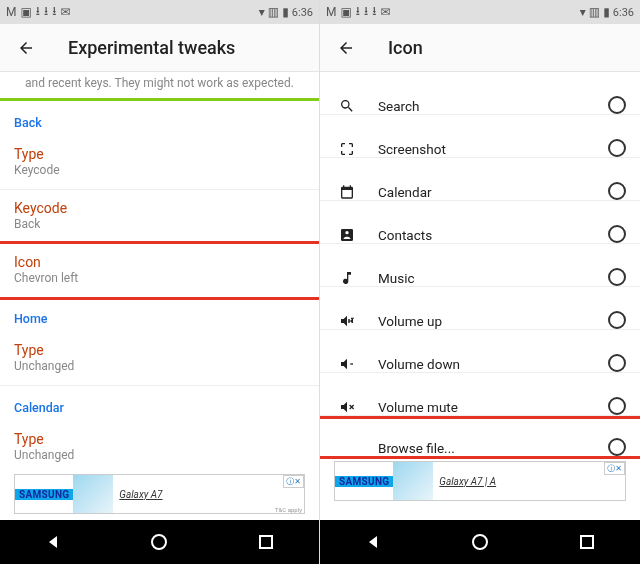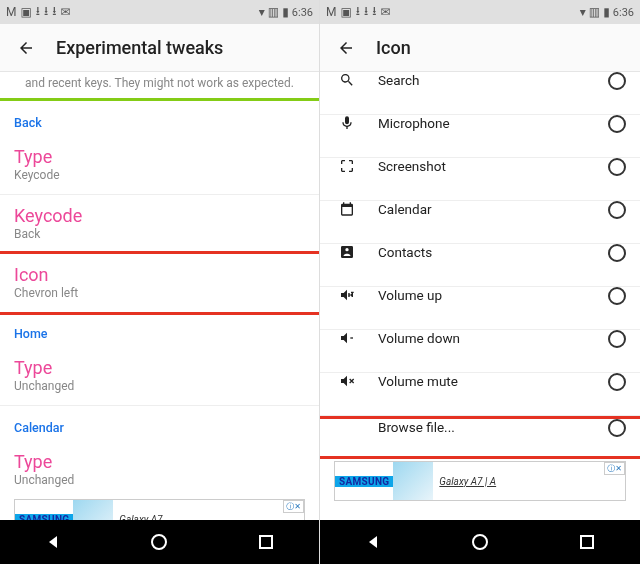--- a/index.html
+++ b/index.html
@@ -4,32 +4,32 @@
 <style>
   * { margin: 0; padding: 0; box-sizing: border-box; font-family: Roboto, Arial, sans-serif; }
   body { background: #fff; width: 640px; height: 564px; overflow: hidden; position: relative; }
   .container { display: flex; width: 640px; height: 564px; background: #eae9e9; }
   .phone { width: 320px; height: 564px; background: #fff; display: flex; flex-direction: column; position: relative; }
   .phone.left { border-right: 1px solid #ddd; }
   .status-bar { height: 24px; background: #e0e0e0; display: flex; align-items: center; justify-content: space-between; padding: 0 6px; font-size: 11px; color: #555; }
   .status-left { display: flex; gap: 4px; align-items: center; }
   .status-right { display: flex; gap: 3px; align-items: center; }
   .status-icon { font-size: 12px; }
-  .app-bar { height: 48px; background: #fafafa; display: flex; align-items: center; padding: 0 12px; border-bottom: 1px solid #e5e5e5; }
+  .app-bar { height: 48px; background: #fafafa; display: flex; align-items: center; padding: 0 12px; border-bottom: 1px solid #e5e5e5; gap: 12px; }
   .app-bar .back-btn { width: 28px; height: 28px; display: flex; align-items: center; justify-content: center; margin-right: 16px; }
   .app-bar .title { font-size: 18px; font-weight: 500; color: #222; }
   .content { flex: 1; overflow: hidden; position: relative; }
   .scroll { position: absolute; inset:0; }
   .truncated-text { font-size: 12px; color: #888; padding: 4px 14px 8px; border-bottom: 3px solid #84cc16; text-align: center; }
   .section-label { font-size: 12.5px; font-weight: 500; color: #1a73e8; padding: 14px 14px 6px; }
   .pref { padding: 10px 14px 12px; border-bottom: 1px solid #eee; }
-  .pref .p-title { font-size: 18px; color: #ec4899; }
+  .pref .p-title { font-size: 14px; color: #c2410c; }
   .pref .p-sub { font-size: 12px; color: #888; margin-top: 1px; }
   .highlight-red { border: 3px solid #e53222; margin: -3px; position: relative; }
-  .icon-list-row { height: 43px; display: flex; align-items: flex-start; padding: 0 14px; border-bottom: 1px solid #eee; }
+  .icon-list-row { height: 43px; display: flex; align-items: flex-end; padding: 0 14px; border-bottom: 1px solid #eee; }
   .icon-list-row .row-icon { width: 26px; display:flex; align-items:center; justify-content:center; font-size: 14px; color: #222; }
   .icon-list-row .row-label { flex: 1; font-size: 13.5px; color: #222; margin-left: 18px; }
   .radio-circle { width: 18px; height: 18px; border: 2px solid #333; border-radius: 50%; }
   .ad-banner { height: 40px; background: #fff; border: 1px solid #ccc; margin: 0 14px; display: flex; align-items: center; font-size: 9px; color: #333; position: relative; overflow: hidden; }
   .ad-samsung { background: #0ea5e9; font-weight:bold; font-size:10px; padding: 0 4px; color:#1428a0; letter-spacing:0.3px;}
   .ad-img { width: 40px; height: 100%; background: linear-gradient(135deg,#9ed8f0,#e8f4fa); }
   .ad-galaxy { font-size:10px; padding-left:6px; font-style:italic;text-decoration:underline;}
   .ad-adchoice { position:absolute; top:0; right:0; font-size:8px; background:#fff; padding:0 2px; color:#2b7abf; border:1px solid #ccc;}
   .ad-tc { position:absolute; bottom:0; right:2px; font-size:6px; color:#999;}
   .nav-bar { height: 44px; background: #000; display: flex; align-items: center; justify-content: space-around; }
@@ -164,29 +164,20 @@
               <svg width="16" height="16" viewBox="0 0 24 24">
                 <path fill="#222" d="M15.5 14h-.8l-.3-.3a6.5 6.5 0 10-.7.7l.3.3v.8l5 5 1.5-1.5-5-5zm-6 0a4.5 4.5 0 110-9 4.5 4.5 0 010 9z"></path>
               </svg>
             </div>
             <div class="row-label">Search</div>
             <div class="radio-circle"></div>
           </div>
           <div class="icon-list-row">
             <div class="row-icon">
               <svg width="16" height="16" viewBox="0 0 24 24">
-                <path fill="#222" d="M12 14a3 3 0 003-3V5a3 3 0 00-6 0v6a3 3 0 003 3zm5-3a5 5 0 01-10 0H5a7 7 0 006 6.9V21h2v-3.1A7 7 0 0019 11h-2z"></path>
-              </svg>
-            </div>
-            <div class="row-label">Microphone</div>
-            <div class="radio-circle"></div>
-          </div>
-          <div class="icon-list-row">
-            <div class="row-icon">
-              <svg width="16" height="16" viewBox="0 0 24 24">
                 <path fill="none" stroke="#222" stroke-width="2" d="M4 4h5 M4 4v5 M20 4h-5 M20 4v5 M4 20h5 M4 20v-5 M20 20h-5 M20 20v-5"></path>
               </svg>
             </div>
             <div class="row-label">Screenshot</div>
             <div class="radio-circle"></div>
           </div>
           <div class="icon-list-row">
             <div class="row-icon">
               <svg width="16" height="16" viewBox="0 0 24 24">
                 <path fill="#222" d="M19 4h-1V2h-2v2H8V2H6v2H5a2 2 0 00-2 2v14a2 2 0 002 2h14a2 2 0 002-2V6a2 2 0 00-2-2zm0 16H5V9h14v11z"></path>
@@ -195,20 +186,29 @@
             <div class="row-label">Calendar</div>
             <div class="radio-circle"></div>
           </div>
           <div class="icon-list-row">
             <div class="row-icon">
               <svg width="16" height="16" viewBox="0 0 24 24">
                 <path fill="#222" d="M19 3H5a2 2 0 00-2 2v14a2 2 0 002 2h14a2 2 0 002-2V5a2 2 0 00-2-2zm-7 3a2.5 2.5 0 110 5 2.5 2.5 0 010-5zm5 12H7v-1c0-1.7 3.3-2.5 5-2.5s5 .8 5 2.5v1z"></path>
               </svg>
             </div>
             <div class="row-label">Contacts</div>
+            <div class="radio-circle"></div>
+          </div>
+          <div class="icon-list-row">
+            <div class="row-icon">
+              <svg width="16" height="16" viewBox="0 0 24 24">
+                <path fill="#222" d="M12 3v10.6A4 4 0 1014 17V7h4V3h-6z"></path>
+              </svg>
+            </div>
+            <div class="row-label">Music</div>
             <div class="radio-circle"></div>
           </div>
           <div class="icon-list-row">
             <div class="row-icon">
               <svg width="16" height="16" viewBox="0 0 24 24">
                 <path fill="#222" d="M3 9v6h4l5 5V4L7 9H3zm13 3a3 3 0 00-1.5-2.6v5.2A3 3 0 0016 12zm3-3v6h2V9h-2zm-1-2h4v2h-4z"></path>
                 <path fill="#222" d="M16 10h6v1h-6z M18.5 7.5v6h1v-6z" opacity="0"></path>
                 <path fill="#222" d="M15 9v6M17 12h4M19 10v4" stroke="#222" stroke-width="2"></path>
               </svg>
             </div>

